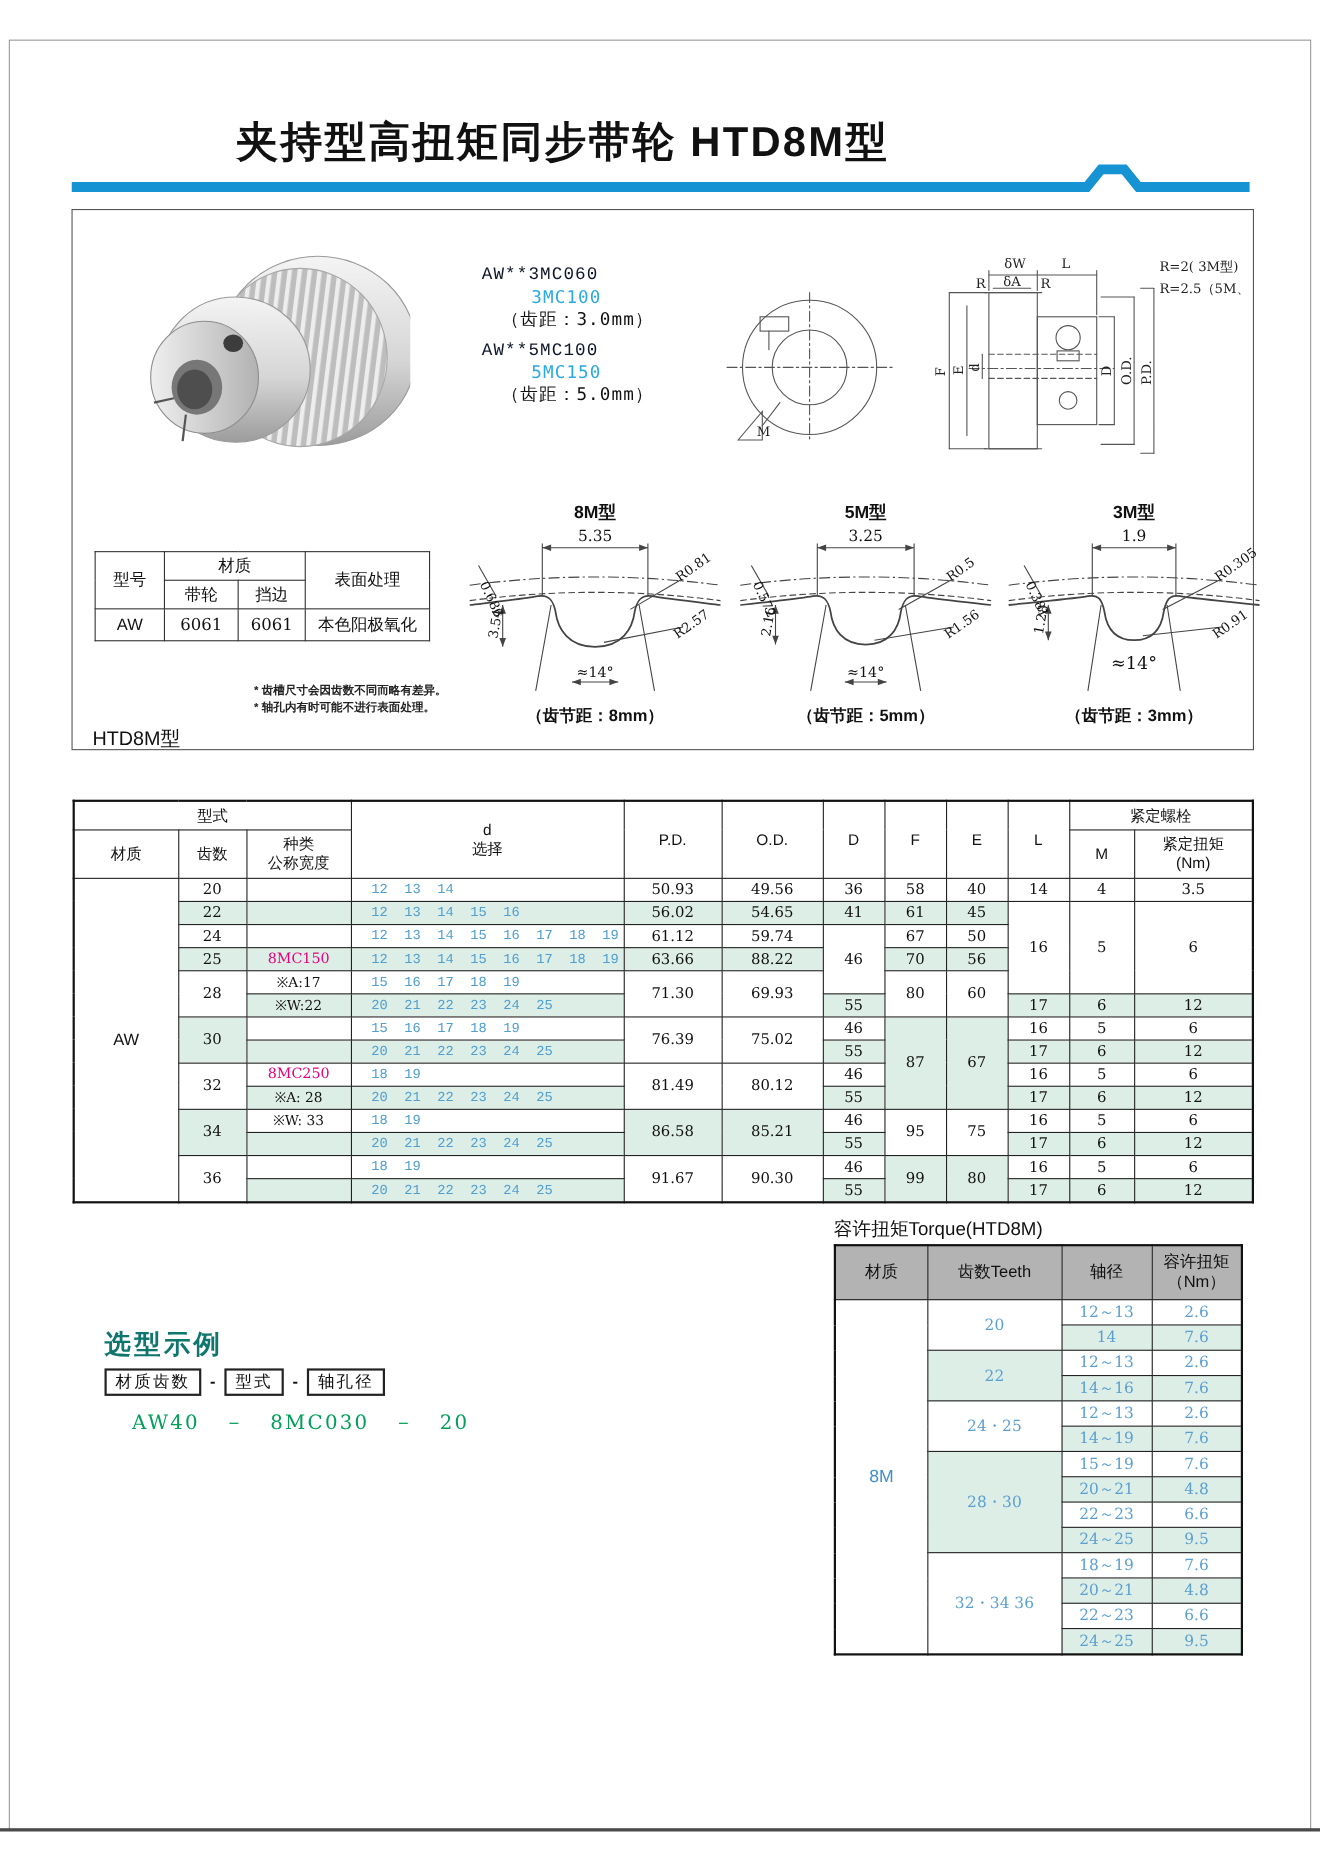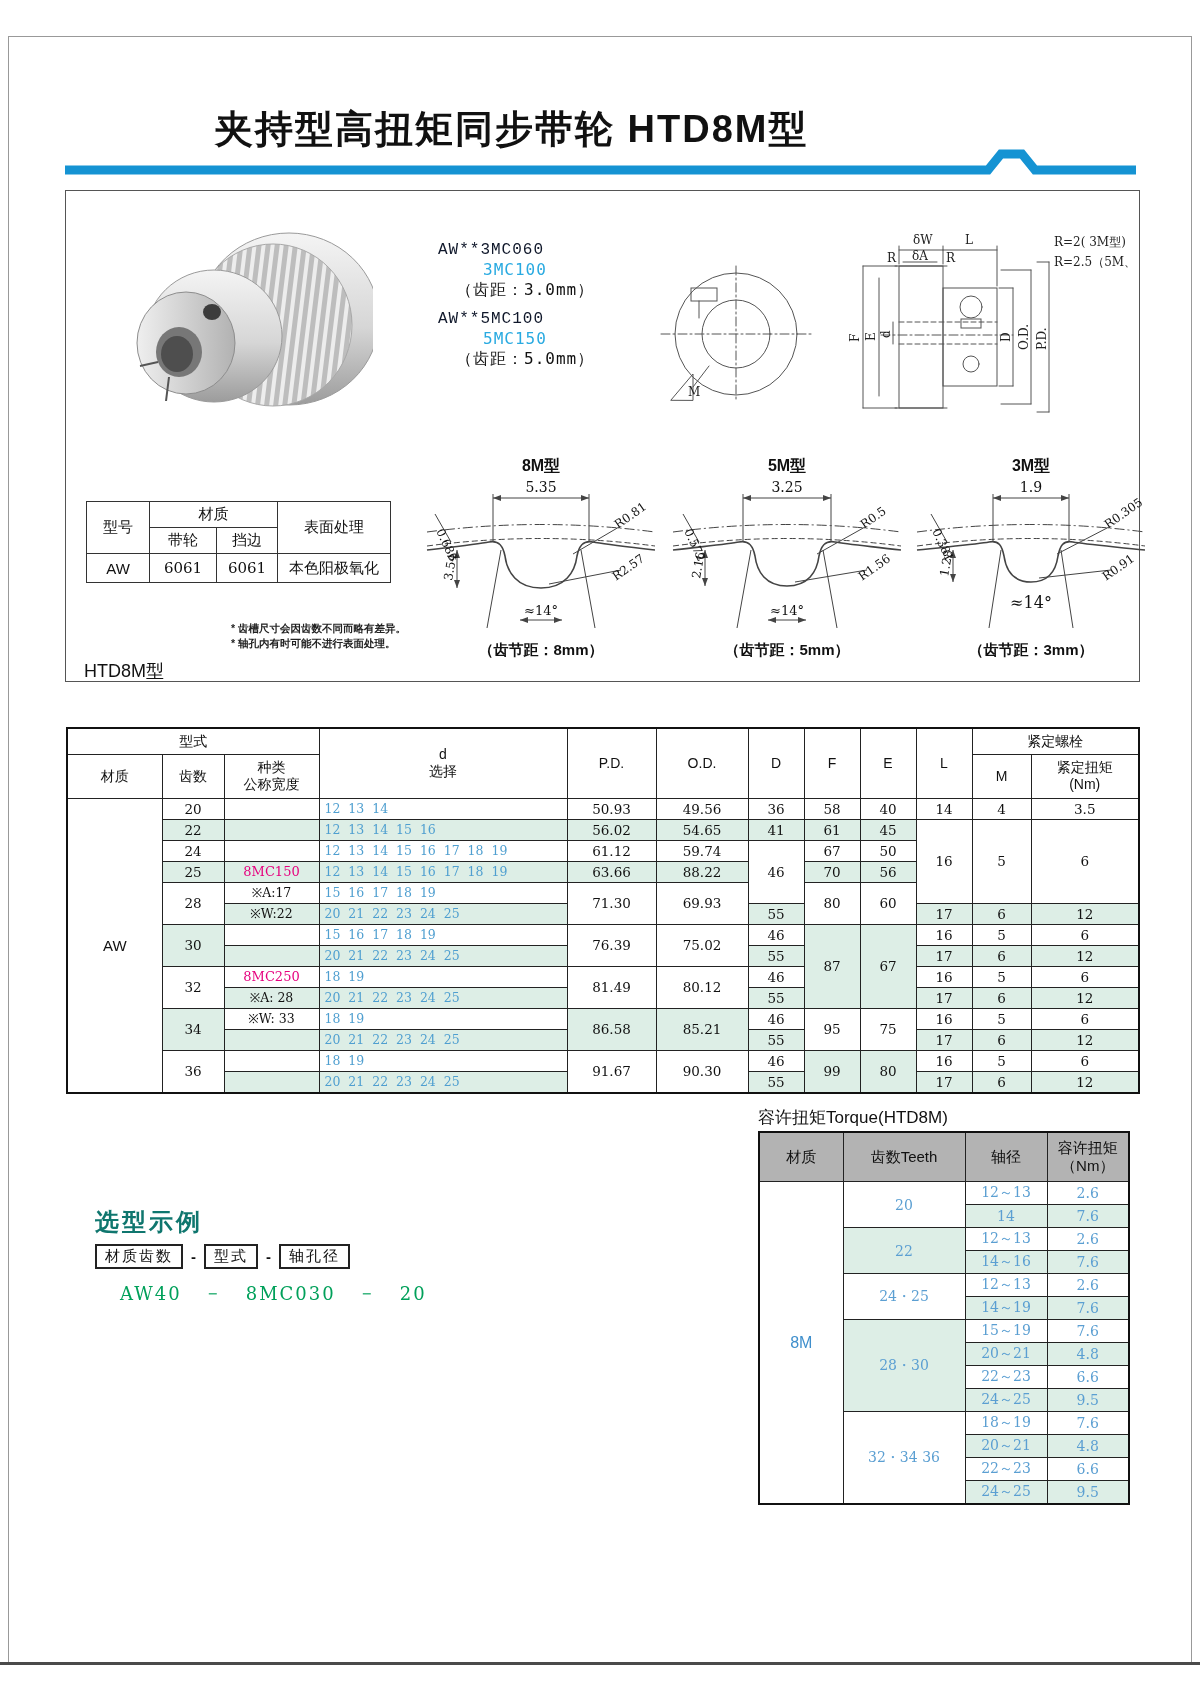--- a/index.html
+++ b/index.html
@@ -30,21 +30,21 @@
 
   .section-label{position:absolute;left:68px;top:659px;font-size:18px;margin-left:16px;}
 
   
   .mt{position:absolute;left:66px;top:727px;border-collapse:collapse;table-layout:fixed;border:2px solid #111;}
   .mt td,.mt th{border:1px solid #222;text-align:center;padding:0;overflow:hidden;}
   .mt th{font-weight:normal;font-size:14px;line-height:17px;}
   .mt td{font-family:"DejaVu Serif", serif;font-size:13.5px;height:20px;}
   .mt .hdr1{height:26px;}
   .mt .hdr2{height:44px;}
-  .mt td.dcol{text-align:left;padding-left:5px;white-space:pre;color:#4f9fd0;font-size:12.5px;}
+  .mt td.dcol{text-align:left;padding-left:18px;white-space:pre;color:#4f9fd0;font-size:12.5px;font-family:Liberation Mono, monospace;}
   .mt td.g, .mt th.g{background:#ddeee6;}
   .mt td.mag{color:#e6007e;font-size:13px;}
   .mt td.kindc{font-size:12.5px;}
 
   
   .torque-title{position:absolute;left:758px;top:1106px;font-size:17px;}
   .tt{position:absolute;left:758px;top:1131px;border-collapse:collapse;table-layout:fixed;border:2px solid #111;}
   .tt td,.tt th{border:1px solid #222;text-align:center;padding:0;}
   .tt th{background:#b3b3b3;font-weight:normal;font-size:15px;line-height:18px;height:48px;color:#111;}
   .tt td{font-family:"DejaVu Serif", serif;font-size:14px;height:22px;color:#5b9fd2;}

